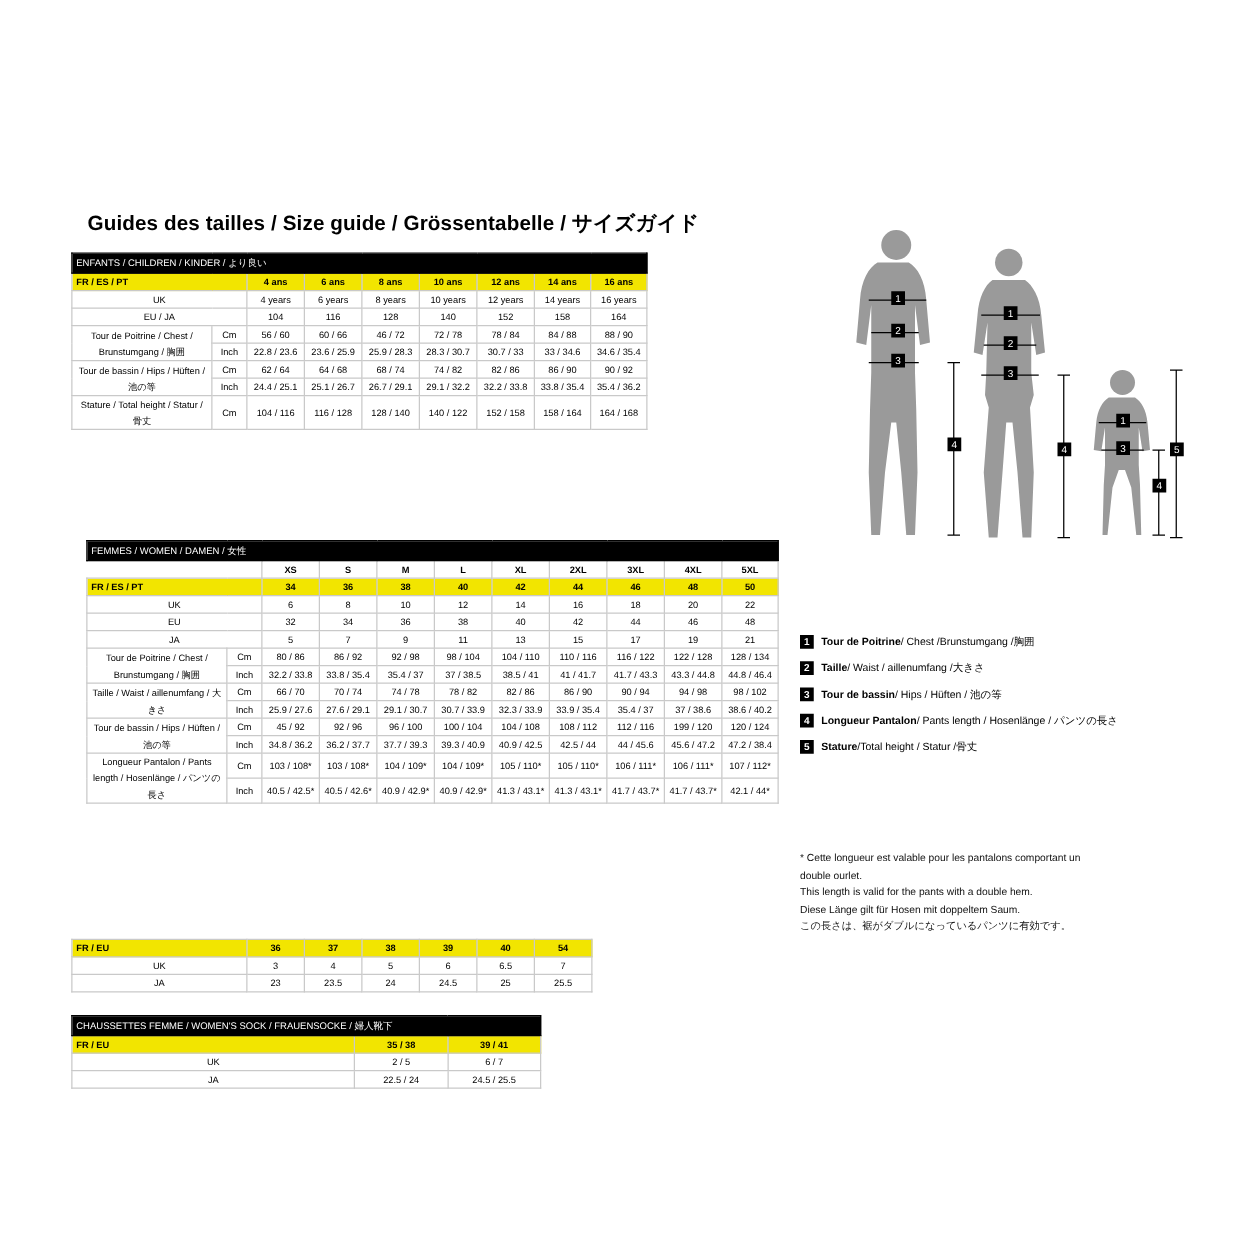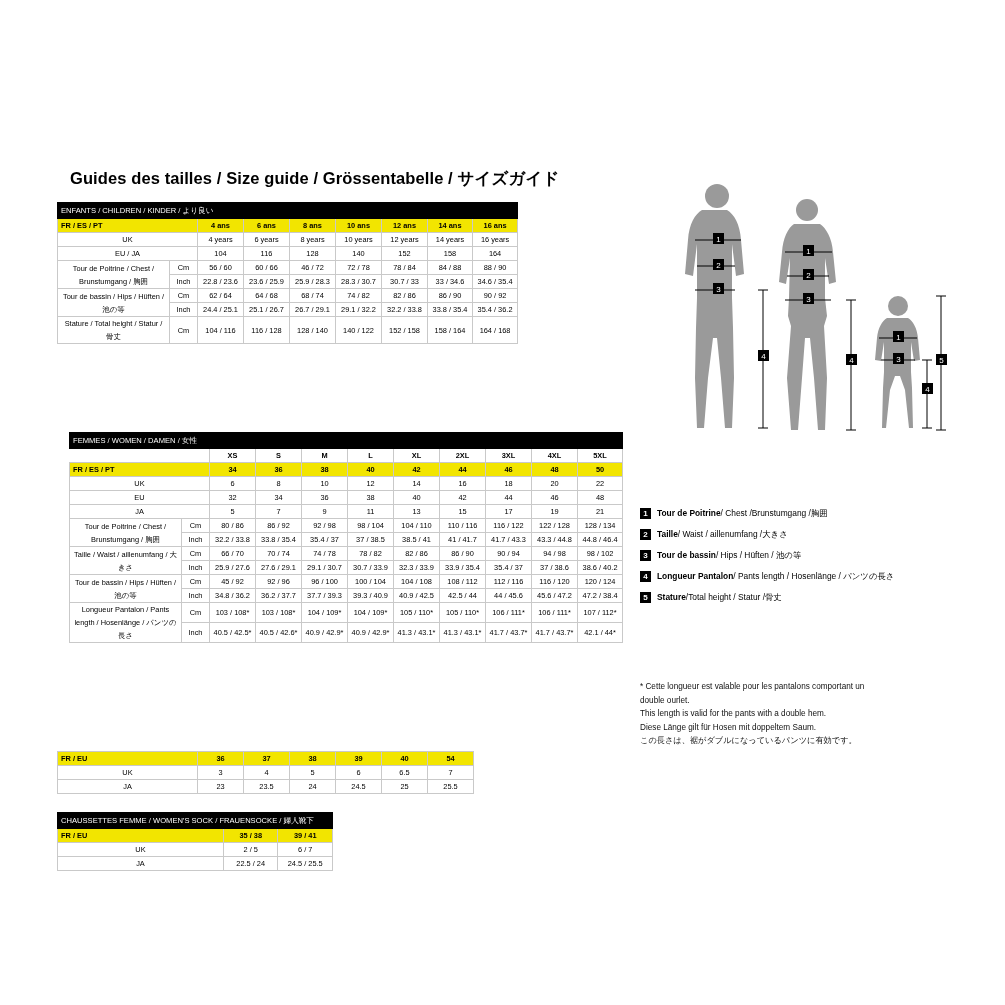--- a/index.html
+++ b/index.html
@@ -276,21 +276,21 @@
       <tr>
         <td class="rowlabel" rowspan="2">Tour de bassin / Hips / Hüften / 池の等</td>
         <td class="unit">Cm</td>
         <td>45 / 92</td>
         <td>92 / 96</td>
         <td>96 / 100</td>
         <td>100 / 104</td>
         <td>104 / 108</td>
         <td>108 / 112</td>
         <td>112 / 116</td>
-        <td>116 / 120</td>
+        <td>199 / 120</td>
         <td>120 / 124</td>
       </tr>
       <tr>
         <td class="unit">Inch</td>
         <td>34.8 / 36.2</td>
         <td>36.2 / 37.7</td>
         <td>37.7 / 39.3</td>
         <td>39.3 / 40.9</td>
         <td>40.9 / 42.5</td>
         <td>42.5 / 44</td>
@@ -361,21 +361,21 @@
         <td>23</td>
         <td>23.5</td>
         <td>24</td>
         <td>24.5</td>
         <td>25</td>
         <td>25.5</td>
       </tr>
     </tbody>
   </table>
 
-  <table class="tbl" id="socks" style="left:57px; top:812px; width:276px;">
+  <table class="tbl" id="socks" style="left:57px; top:812px; width:376px;">
     <colgroup>
       <col style="width:140px">
         <col style="width:46px">
         <col style="width:46px">
     </colgroup>
     <tbody>
       <tr class="hdrblack">
         <td colspan="3">CHAUSSETTES FEMME / WOMEN'S SOCK / FRAUENSOCKE / 婦人靴下</td>
       </tr>
       <tr class="yellow">

